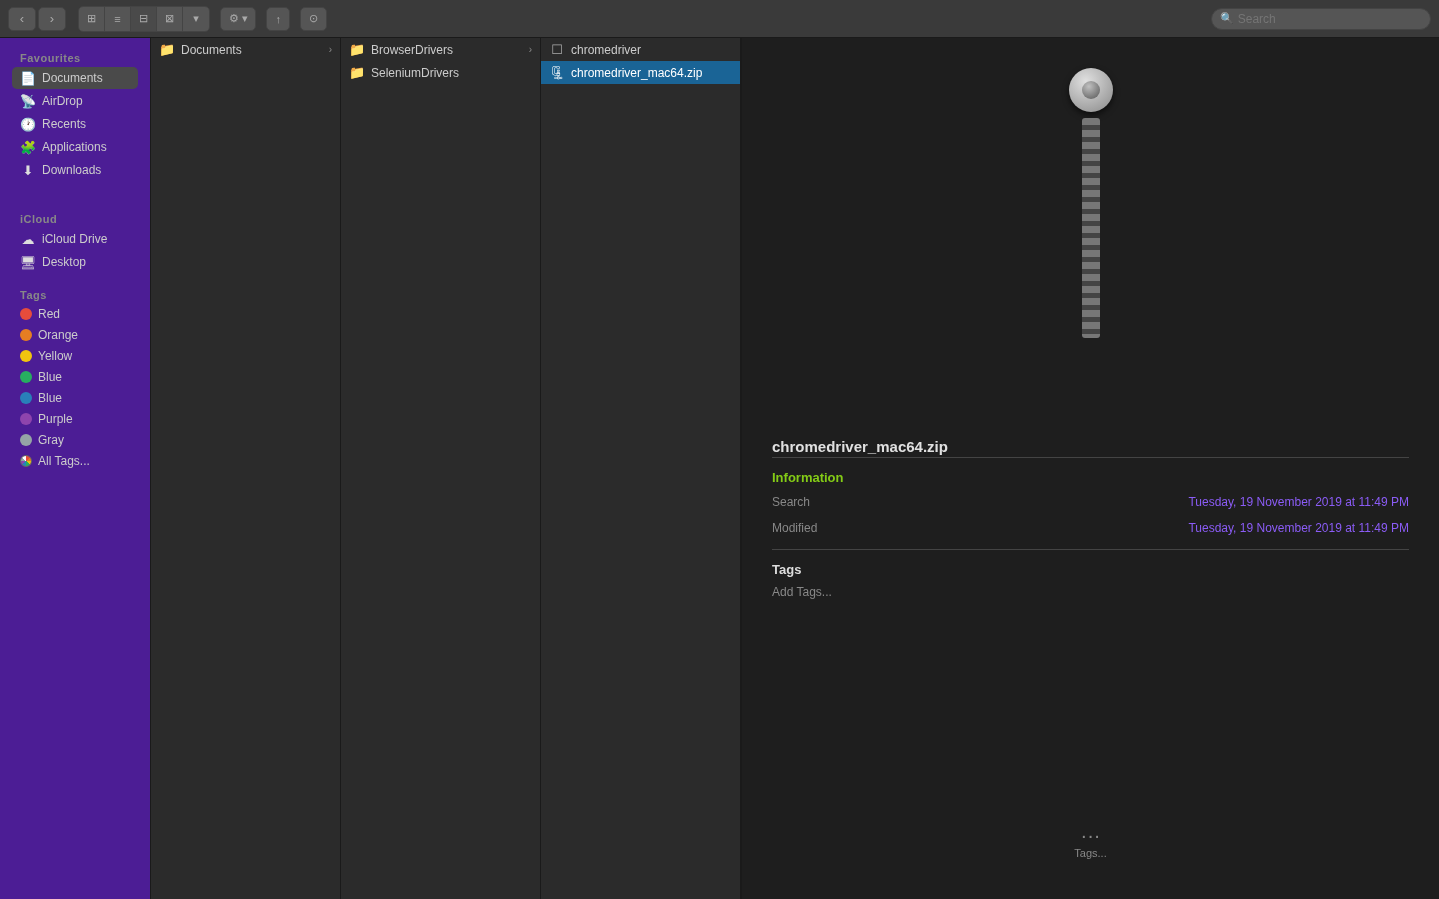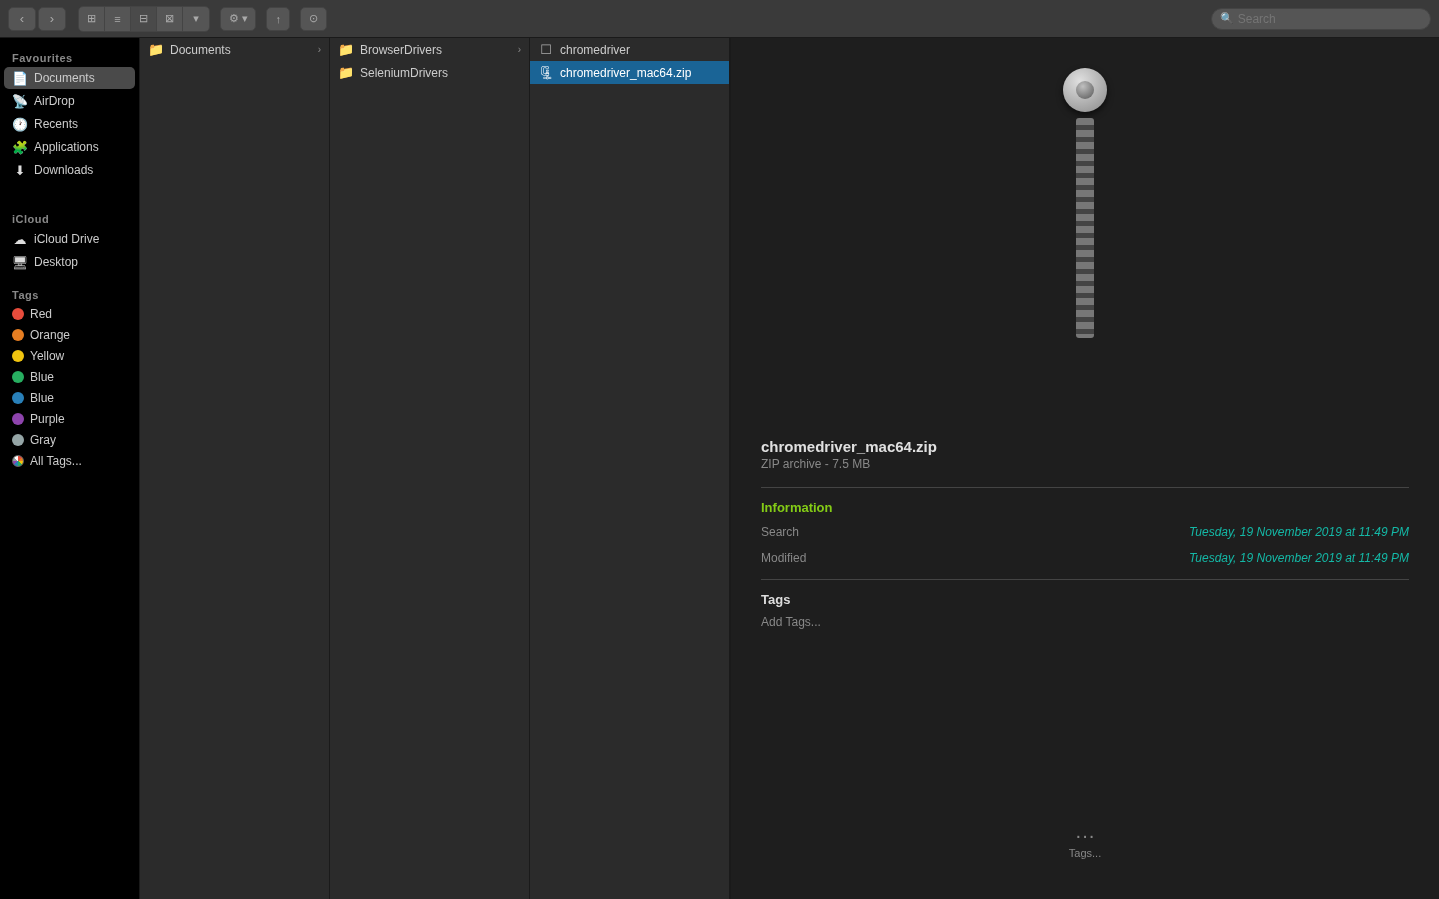--- a/index.html
+++ b/index.html
@@ -104,24 +104,24 @@
 
     
     .main {
       display: flex;
       flex: 1;
       overflow: hidden;
     }
 
     
     .sidebar {
-      width: 140px;
-      background: #000000;
+      width: 151px;
+      background: #4c1d95;
       border-right: 1px solid #1a1a1a;
-      padding: 8px 0;
+      padding: 8px 8px;
       overflow-y: auto;
       flex-shrink: 0;
     }
     .sidebar-section-title {
       font-size: 11px;
       font-weight: 600;
       color: #888;
       padding: 6px 12px 2px 12px;
       letter-spacing: 0.5px;
     }
@@ -248,22 +248,21 @@
       justify-content: space-between;
       margin-bottom: 6px;
       padding-bottom: 6px;
     }
     .info-row-label {
       font-size: 12px;
       color: #888;
     }
     .info-row-value {
       font-size: 12px;
-      color: #14b8a6;
-      font-style: italic;
+      color: #8b5cf6;
     }
     .info-divider2 {
       height: 1px;
       background: #444;
       margin: 8px 0 12px 0;
     }
     .tags-section-title {
       font-size: 13px;
       font-weight: 600;
       color: #ddd;
@@ -433,21 +432,20 @@
               <div style="width:18px; height:18px; border-radius:50%; background:radial-gradient(circle at 38% 30%, #c0c0c0, #555);"></div>
             </div>
 
             <div style="width:18px; height:220px; background: repeating-linear-gradient(to bottom, #777 0px, #777 7px, #444 7px, #444 12px); border-radius:3px;"></div>
           </div>
         </div>
       </div>
 
       <div class="file-info">
         <div class="file-name">chromedriver_mac64.zip</div>
-        <div class="file-meta">ZIP archive - 7.5 MB</div>
         <div class="info-divider"></div>
         <div class="info-section-title">Information</div>
         <div class="info-row">
           <span class="info-row-label">Search</span>
           <span class="info-row-value">Tuesday, 19 November 2019 at 11:49 PM</span>
         </div>
         <div class="info-row">
           <span class="info-row-label">Modified</span>
           <span class="info-row-value">Tuesday, 19 November 2019 at 11:49 PM</span>
         </div>

